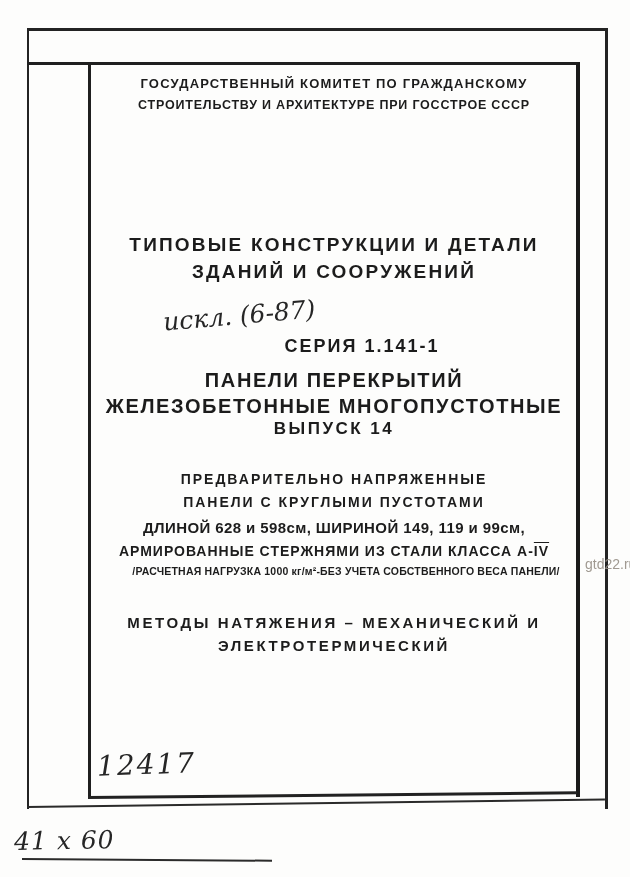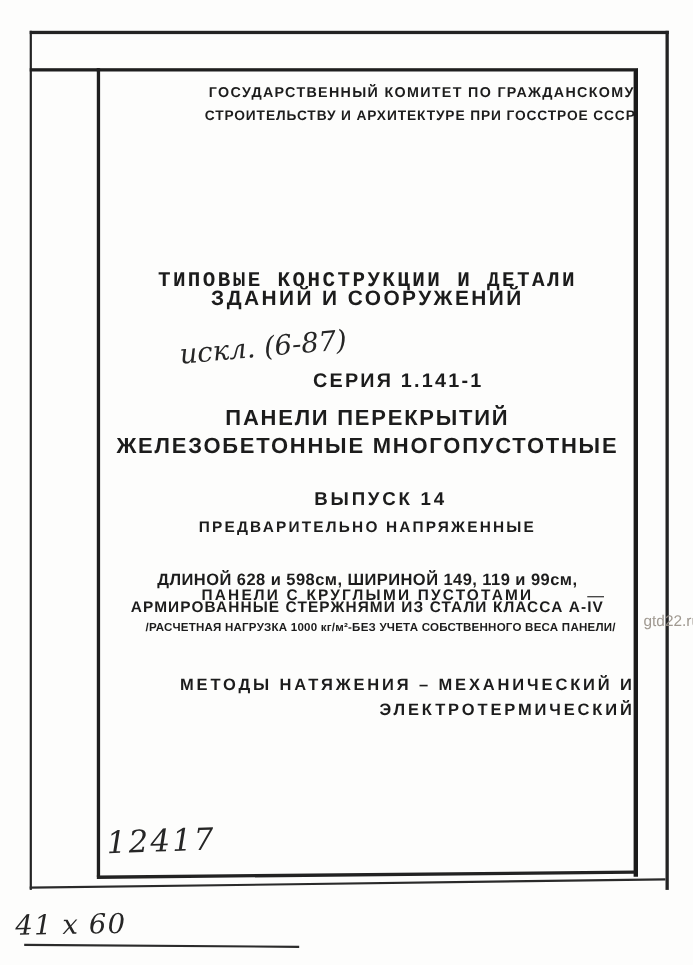--- a/index.html
+++ b/index.html
@@ -36,29 +36,29 @@
   .top-strip-line{
     left:27px;top:62px;width:63px;height:3px;background:#1f1f1f;
   }
   
   .print{
     left:91px;width:486px;text-align:center;
     font-weight:bold;letter-spacing:1.5px;color:#1c1c1c;
     white-space:nowrap;
   }
   .t-header{font-size:13px;letter-spacing:1.2px;}
-  .t-header2{font-size:12.5px;letter-spacing:0.8px;padding-left:48px;}
+  .t-header2{font-size:12.5px;letter-spacing:0.8px;}
   .t-big{font-size:19px;letter-spacing:2.2px;}
   .t-series{font-size:18px;letter-spacing:2px;}
   .t-main{font-size:20px;letter-spacing:1.6px;}
   .t-issue{font-size:17px;letter-spacing:2.5px;}
   .t-sub{font-size:14px;letter-spacing:2px;}
   .t-dims{font-size:15px;letter-spacing:0.4px;text-align:center;}
   .t-note{font-size:10.5px;letter-spacing:0.2px;padding-left:12px;}
-  .t-methods{font-size:15px;letter-spacing:2.6px;text-align:right;}
+  .t-methods{font-size:15px;letter-spacing:2.6px;}
   .roman-over{text-decoration:overline;}
   
   .hand{
     font-family:"DejaVu Serif",serif;
     font-style:italic;color:#262626;white-space:nowrap;
   }
   .hand-excl{left:163px;top:301px;font-size:25px;transform:rotate(-5deg);}
   .hand-num{left:97px;top:748px;font-size:28px;letter-spacing:2px;transform:rotate(-2deg);}
   .hand-format{left:14px;top:826px;font-size:25px;letter-spacing:1px;transform:rotate(-1deg);}
   .format-line{
@@ -72,34 +72,34 @@
 </style>
 </head>
 <body>
 
 <div class="abs outer-frame"></div>
 <div class="abs outer-bottom"></div>
 <div class="abs inner-frame"></div>
 <div class="abs inner-bottom"></div>
 <div class="abs top-strip-line"></div>
 
-<div class="abs print t-header" style="top:76px;text-align:right;">ГОСУДАРСТВЕННЫЙ КОМИТЕТ ПО ГРАЖДАНСКОМУ</div>
+<div class="abs print t-header" style="top:76px;">ГОСУДАРСТВЕННЫЙ КОМИТЕТ ПО ГРАЖДАНСКОМУ</div>
 <div class="abs print t-header2" style="top:98px;">СТРОИТЕЛЬСТВУ И АРХИТЕКТУРЕ ПРИ ГОССТРОЕ СССР</div>
 
-<div class="abs print t-big" style="top:244px;font-family:Liberation Mono, monospace;">ТИПОВЫЕ КОНСТРУКЦИИ И ДЕТАЛИ</div>
+<div class="abs print t-big" style="top:234px;">ТИПОВЫЕ КОНСТРУКЦИИ И ДЕТАЛИ</div>
 <div class="abs print t-big" style="top:261px;">ЗДАНИЙ И СООРУЖЕНИЙ</div>
 <div class="abs hand hand-excl">искл. (6-87)</div>
 <div class="abs print t-series" style="top:336px;padding-left:28px;">СЕРИЯ 1.141-1</div>
 
 <div class="abs print t-main" style="top:369px;">ПАНЕЛИ ПЕРЕКРЫТИЙ</div>
 <div class="abs print t-main" style="top:395px;">ЖЕЛЕЗОБЕТОННЫЕ МНОГОПУСТОТНЫЕ</div>
-<div class="abs print t-issue" style="top:444px;padding-left:12px;">ВЫПУСК 14</div>
+<div class="abs print t-issue" style="top:419px;">ВЫПУСК 14</div>
 
 <div class="abs print t-sub" style="top:471px;">ПРЕДВАРИТЕЛЬНО НАПРЯЖЕННЫЕ</div>
-<div class="abs print t-sub" style="top:494px;margin-top:38px;">ПАНЕЛИ С КРУГЛЫМИ ПУСТОТАМИ</div>
+<div class="abs print t-sub" style="top:494px;">ПАНЕЛИ С КРУГЛЫМИ ПУСТОТАМИ</div>
 <div class="abs print t-dims" style="top:519px;">ДЛИНОЙ 628 и 598см, ШИРИНОЙ 149, 119 и 99см,</div>
 <div class="abs print t-sub" style="top:543px;letter-spacing:1px;"><span>АРМИРОВАННЫЕ СТЕРЖНЯМИ ИЗ СТАЛИ КЛАССА А-</span><span class="roman-over">IV</span></div>
 <div class="abs print t-note" style="top:565px;">/РАСЧЕТНАЯ НАГРУЗКА 1000 кг/м²-БЕЗ УЧЕТА СОБСТВЕННОГО ВЕСА ПАНЕЛИ/</div>
 
 <div class="abs print t-methods" style="top:614px;">МЕТОДЫ НАТЯЖЕНИЯ – МЕХАНИЧЕСКИЙ И</div>
 <div class="abs print t-methods" style="top:637px;">ЭЛЕКТРОТЕРМИЧЕСКИЙ</div>
 
 <div class="abs hand hand-num">12417</div>
 <div class="abs hand hand-format">41 х 60</div>
 <div class="abs format-line"></div>

